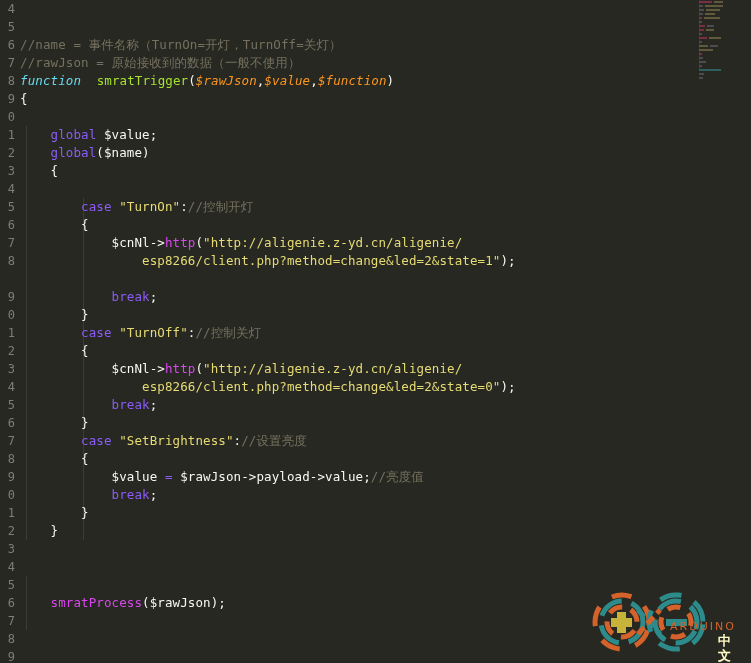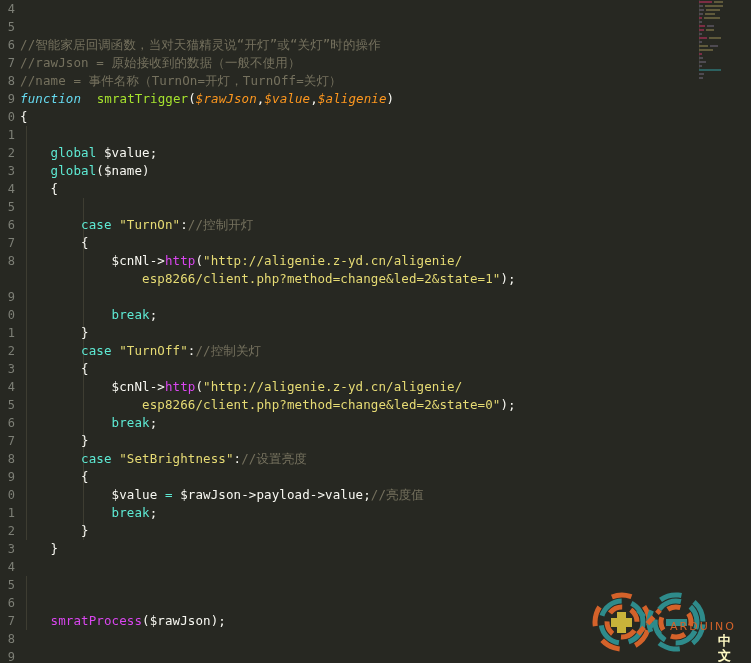--- a/index.html
+++ b/index.html
@@ -59,21 +59,21 @@
     height: 18px;
     line-height: 18px;
     font-size: 12.5px;
     white-space: pre;
     font-family: "DejaVu Sans Mono", "Liberation Mono", monospace;
     letter-spacing: 0.1px;
   }
 
   
   .t-com  { color: #75715e; }
-  .t-kw   { color: #5eead4; }
+  .t-kw   { color: #8b5cf6; }
   .t-fnkw { color: #66d9ef; font-style: italic; }
   .t-fn   { color: #a6e22e; margin-left: 8px; }
   .t-meth { color: #d946ef; }
   .t-var  { color: #fd971f; font-style: italic; }
   .t-str  { color: #e6db74; }
   .t-pln  { color: #f8f8f2; }
   .t-punc { color: #f8f8f2; }
 
   
   .guide {
@@ -188,24 +188,23 @@
       <div class="lnum">5</div>
       <div class="lnum">6</div>
       <div class="lnum">7</div>
       <div class="lnum">8</div>
       <div class="lnum">9</div>
     </div>
 
   <div id="code">
       <div class="cline">&nbsp;</div>
       <div class="cline">&nbsp;</div>
-      <div class="cline"><span class="t-com">//智能家居回调函数，当对天猫精灵说“开灯”或“关灯”时的操作</span></div>
+      <div class="cline"><span class="t-com">//name = 事件名称（TurnOn=开灯，TurnOff=关灯）</span></div>
       <div class="cline"><span class="t-com">//rawJson = 原始接收到的数据（一般不使用）</span></div>
-      <div class="cline"><span class="t-com">//name = 事件名称（TurnOn=开灯，TurnOff=关灯）</span></div>
-      <div class="cline"><span class="t-fnkw">function</span><span class="t-pln"> </span><span class="t-fn">smratTrigger</span><span class="t-punc">(</span><span class="t-var">$rawJson</span><span class="t-punc">,</span><span class="t-var">$value</span><span class="t-punc">,</span><span class="t-var">$aligenie</span><span class="t-punc">)</span></div>
+      <div class="cline"><span class="t-fnkw">function</span><span class="t-pln"> </span><span class="t-fn">smratTrigger</span><span class="t-punc">(</span><span class="t-var">$rawJson</span><span class="t-punc">,</span><span class="t-var">$value</span><span class="t-punc">,</span><span class="t-var">$function</span><span class="t-punc">)</span></div>
       <div class="cline"><span class="t-punc">{</span></div>
       <div class="cline">&nbsp;</div>
       <div class="cline"><span class="t-kw">    global</span><span class="t-pln"> $value;</span></div>
       <div class="cline"><span class="t-kw">    global</span><span class="t-pln">($name)</span></div>
       <div class="cline"><span class="t-punc">    {</span></div>
       <div class="cline">&nbsp;</div>
       <div class="cline"><span class="t-kw">        case</span><span class="t-pln"> </span><span class="t-str">"TurnOn"</span><span class="t-punc">:</span><span class="t-com">//控制开灯</span></div>
       <div class="cline"><span class="t-punc">        {</span></div>
       <div class="cline"><span class="t-pln">            $cnNl-&gt;</span><span class="t-meth">http</span><span class="t-punc">(</span><span class="t-str">"http://aligenie.z-yd.cn/aligenie/</span></div>
       <div class="cline"><span class="t-str">                esp8266/client.php?method=change&amp;led=2&amp;state=1"</span><span class="t-punc">);</span></div>

